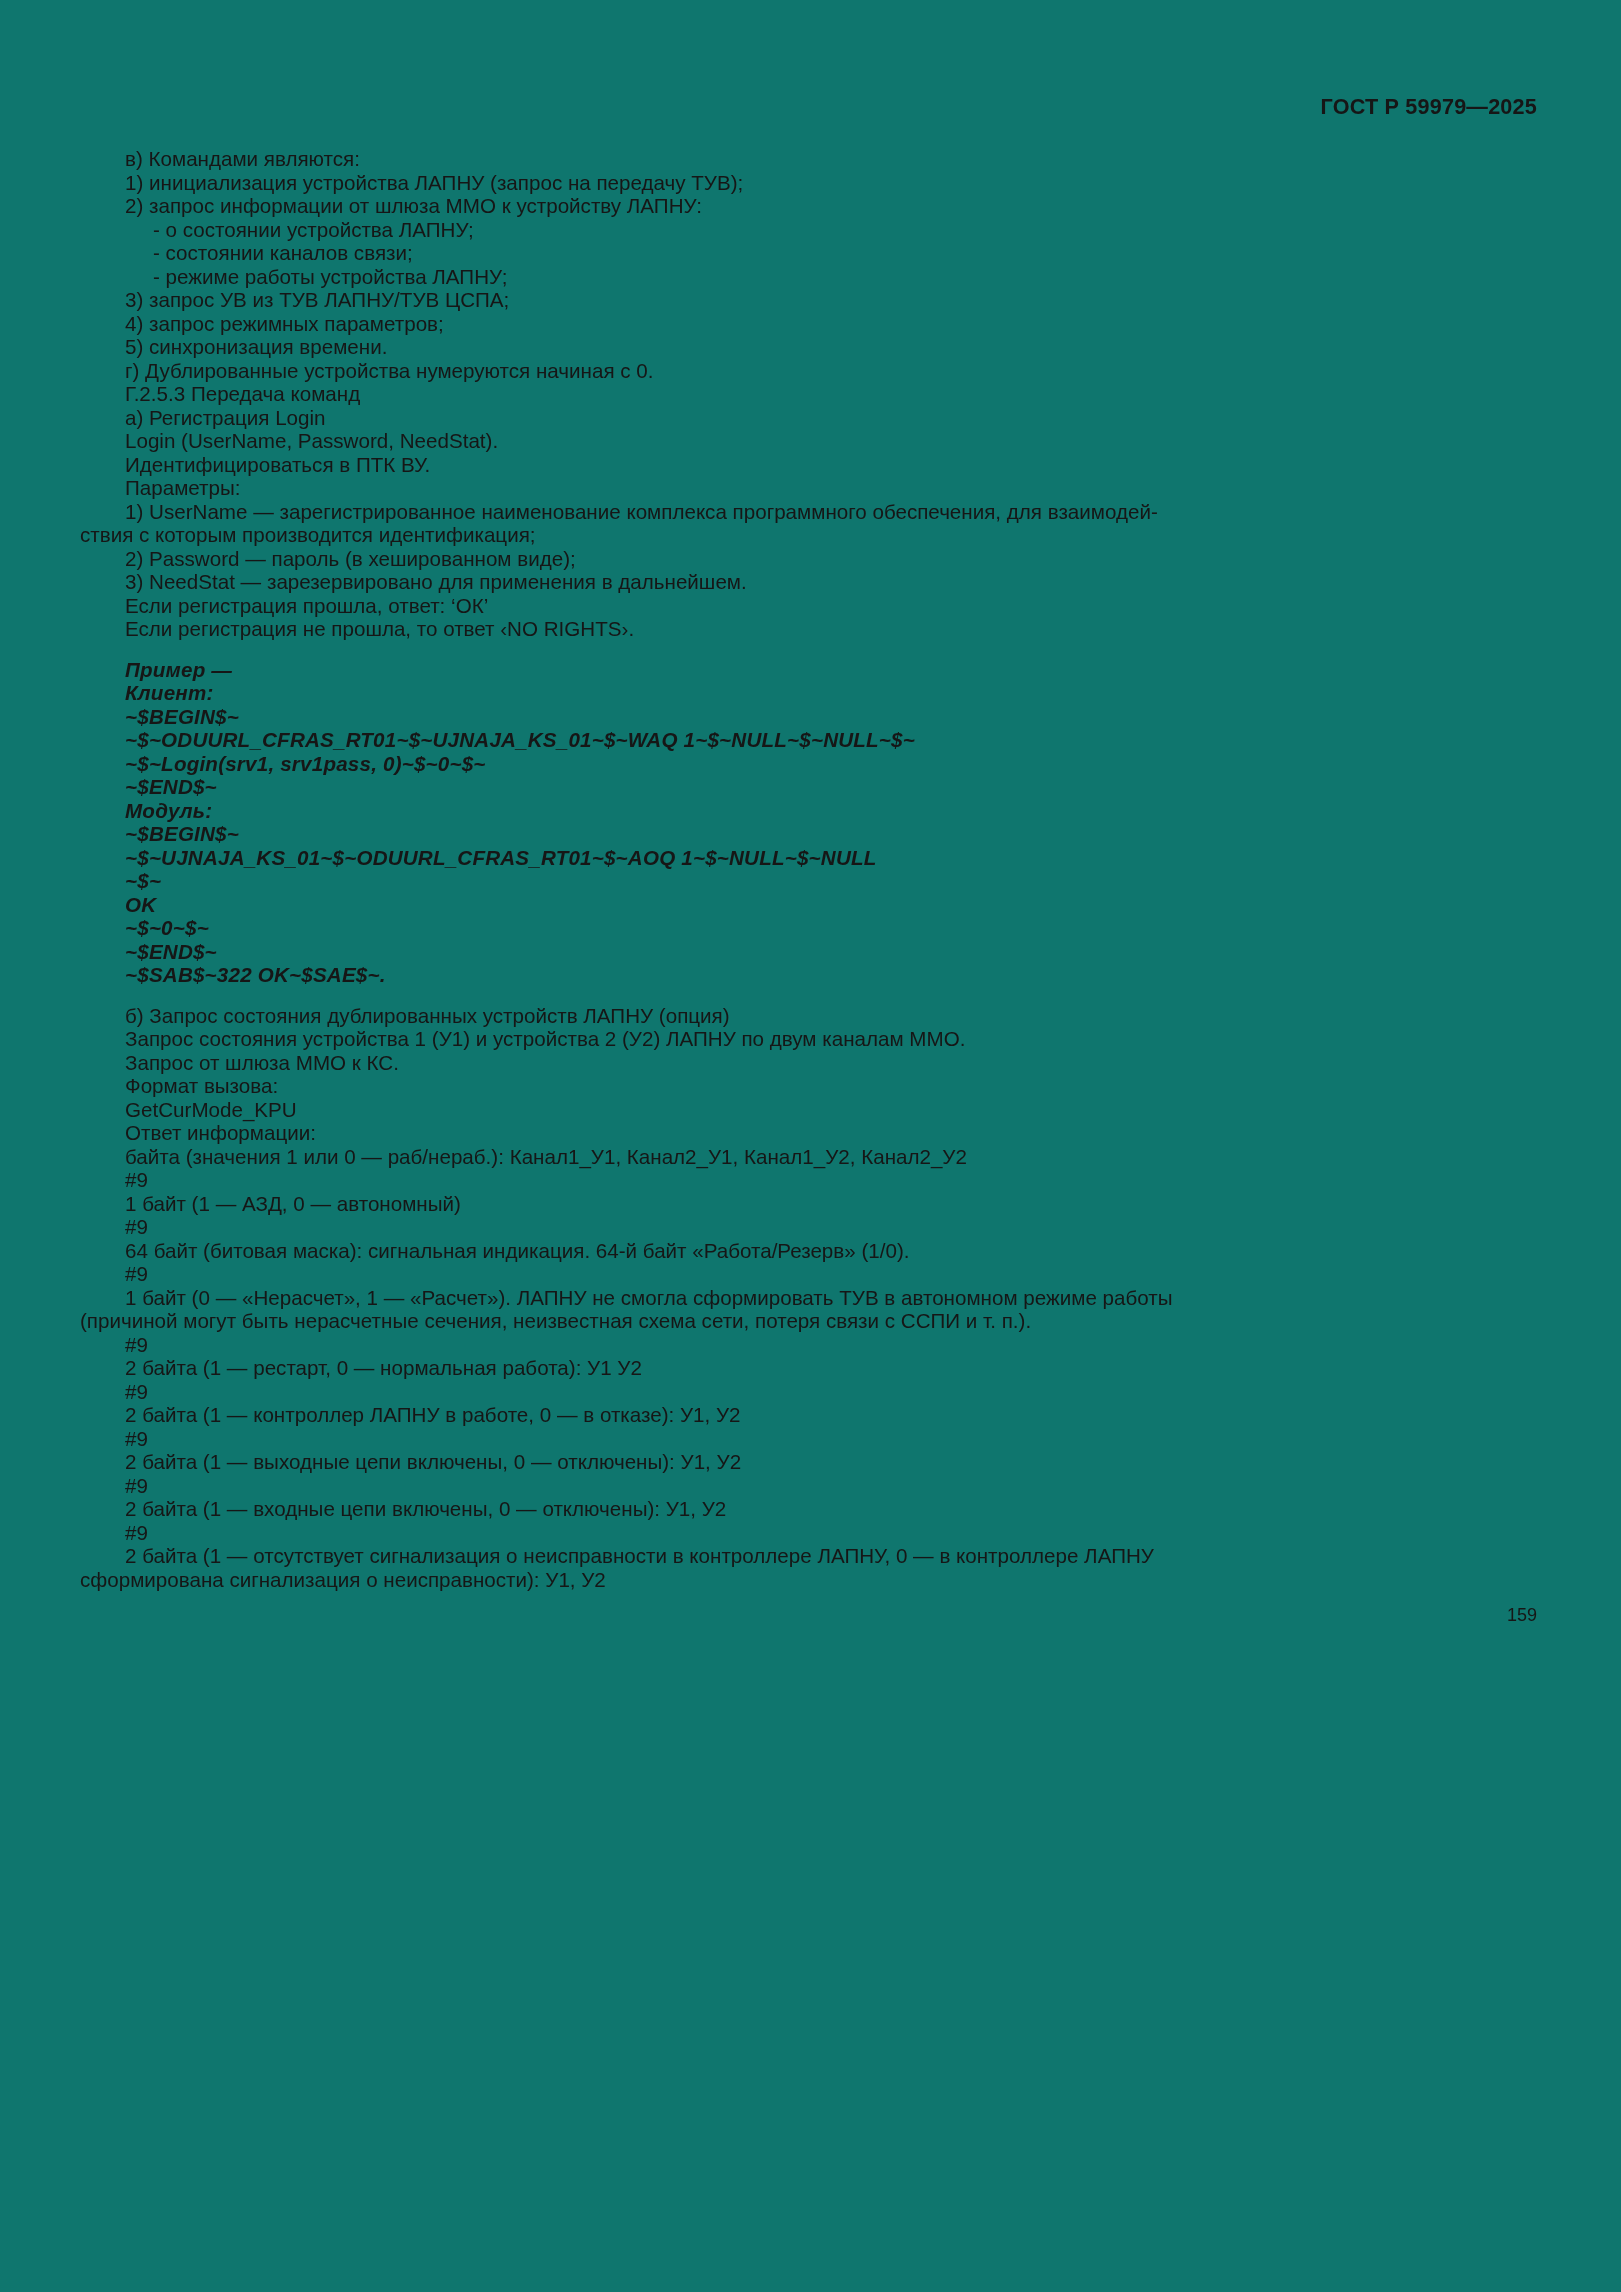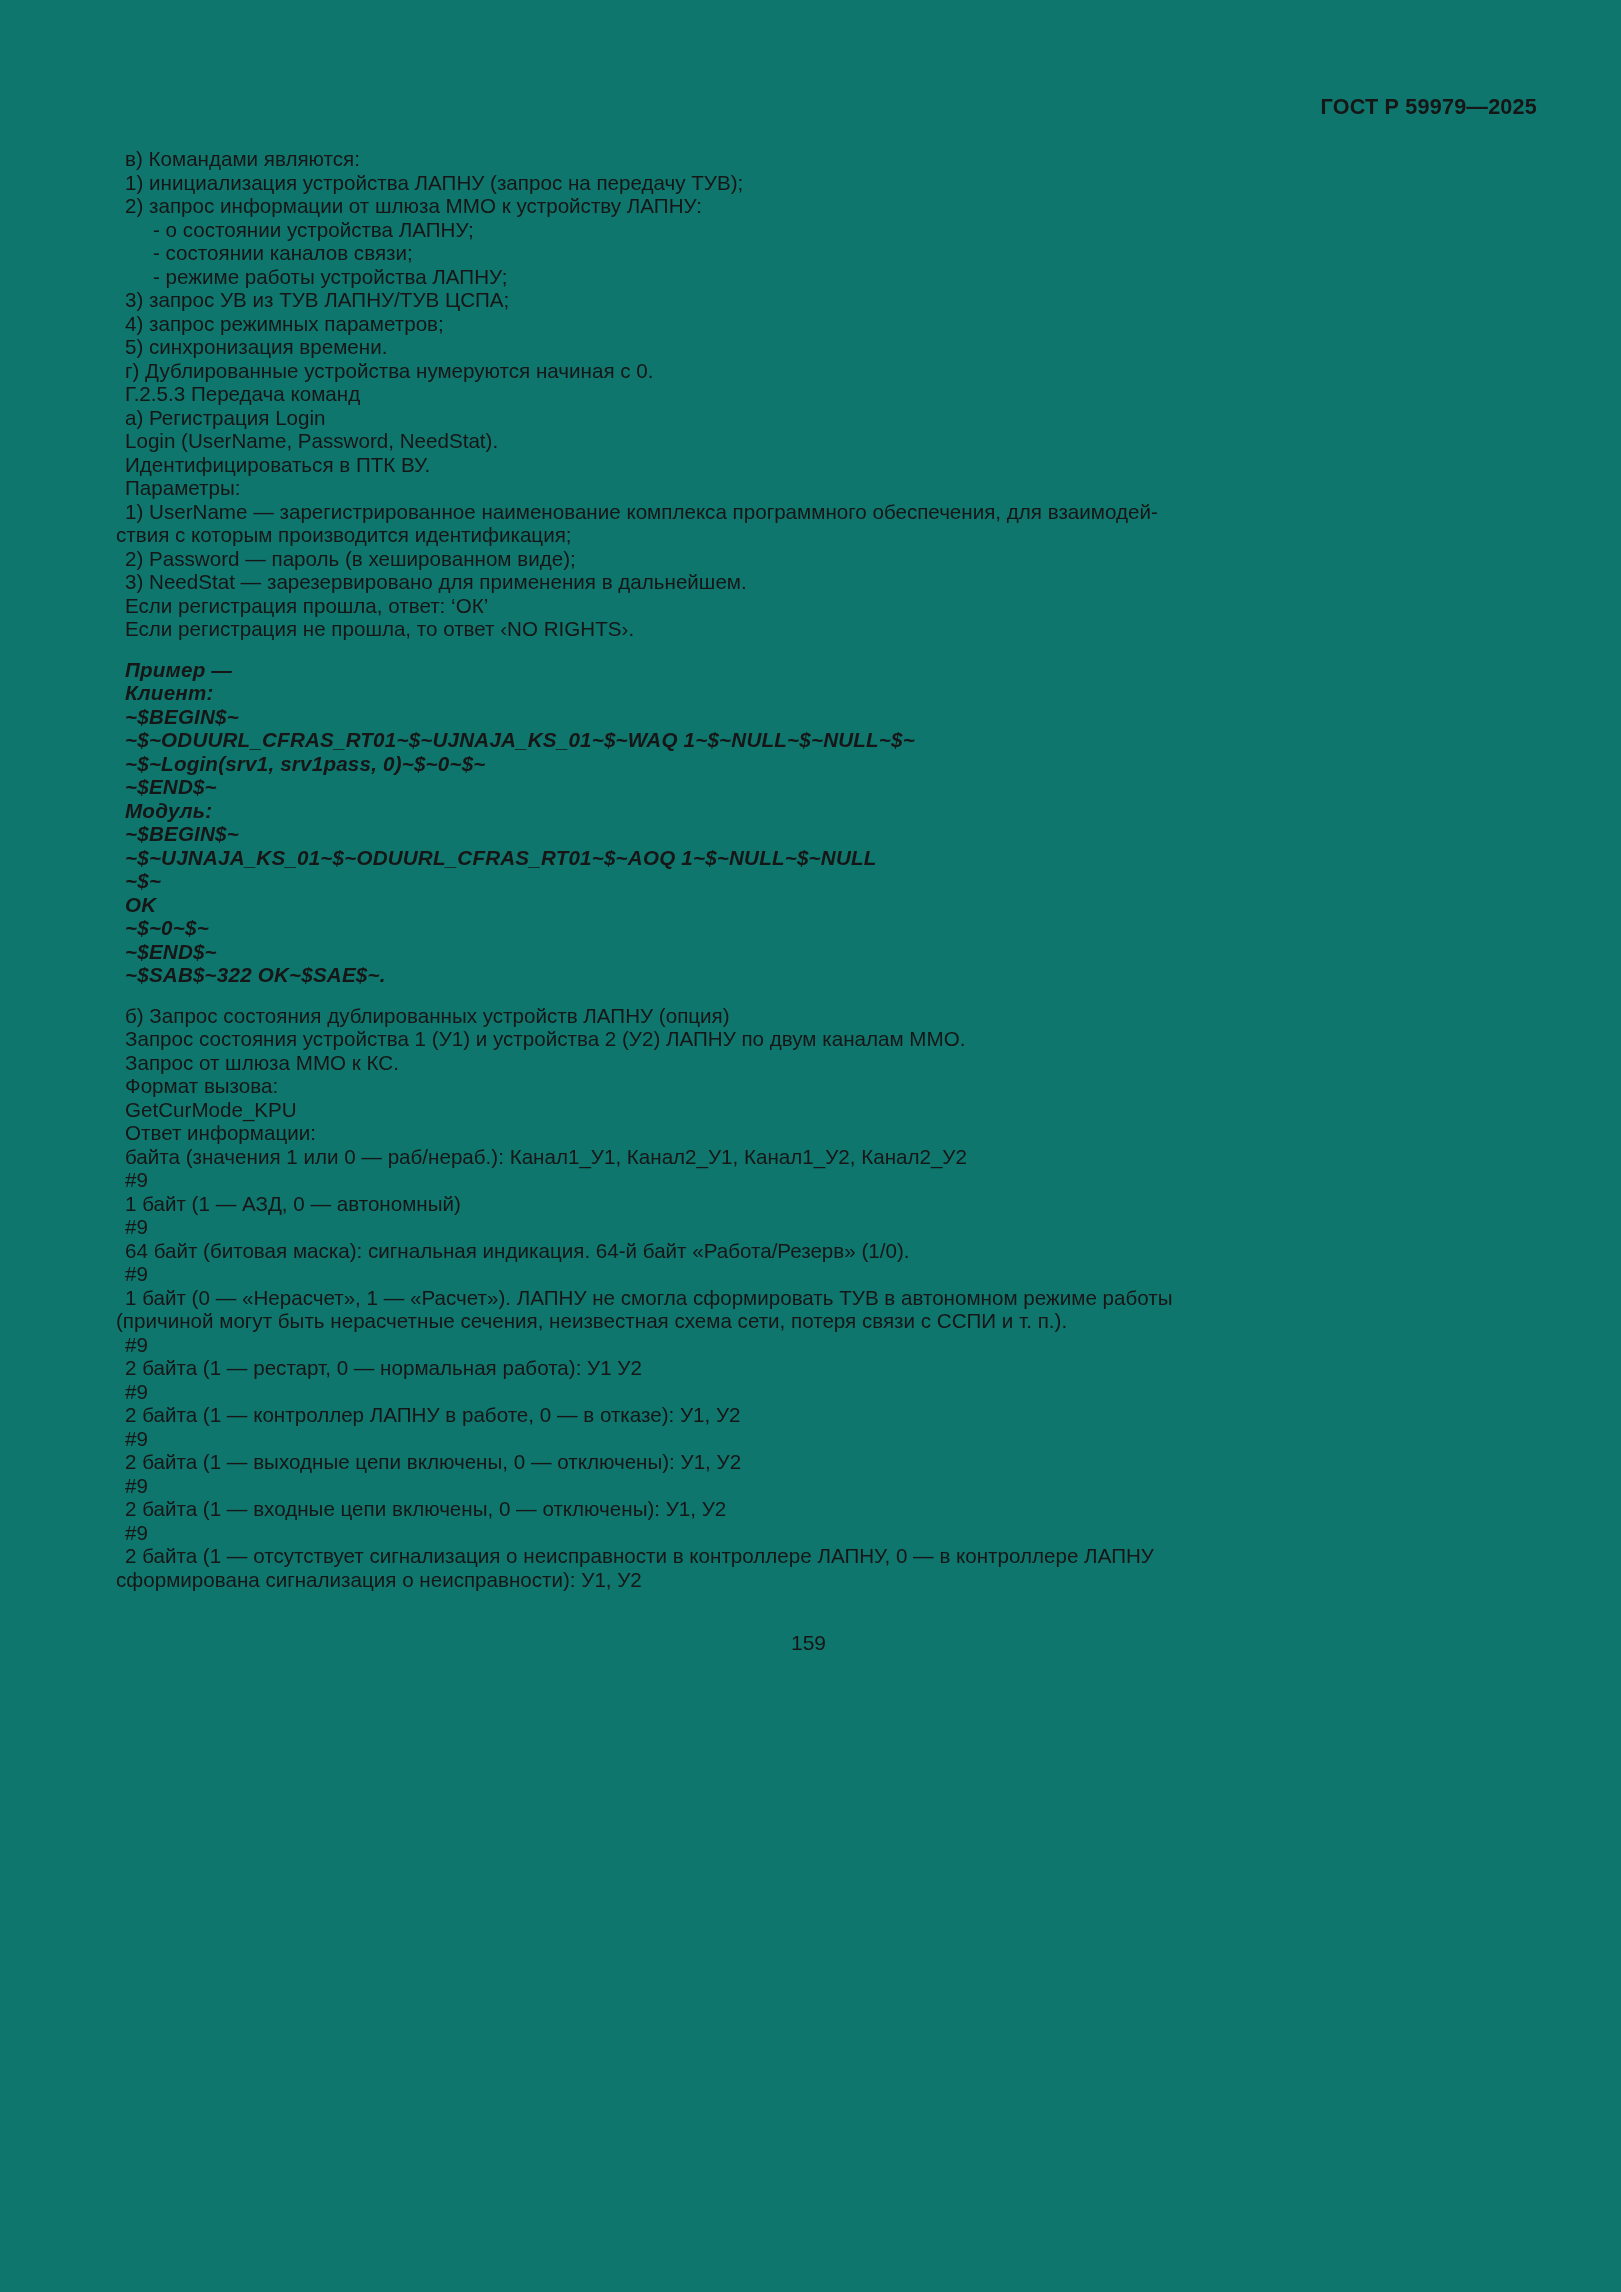--- a/index.html
+++ b/index.html
@@ -28,32 +28,32 @@
   .content {
     position:absolute;
     top:147px;
     left:80px;
     right:84px;
     line-height:23.5px;
   }
   .content p { white-space:normal; }
   p.ind   { text-indent:45px; }
   p.dash  { padding-left:73px; }
-  p.flush { text-indent:0;margin-left:36px; }
+  p.flush { text-indent:0; }
   .example {
     font-weight:bold;
     font-style:italic;
     padding-left:45px;
     margin:17px 0;
   }
   .example p { letter-spacing:0.2px; }
   .footer {
-    margin-top:40px;
-    text-align:center;
-    font-size:21px;
+    margin-top:13px;
+    text-align:right;
+    font-size:18px;
   }
 </style>
 </head>
 <body>
 
 <div class="page">
 
   <div class="header">
     <span>ГОСТ Р 59979—2025</span>
   </div>

